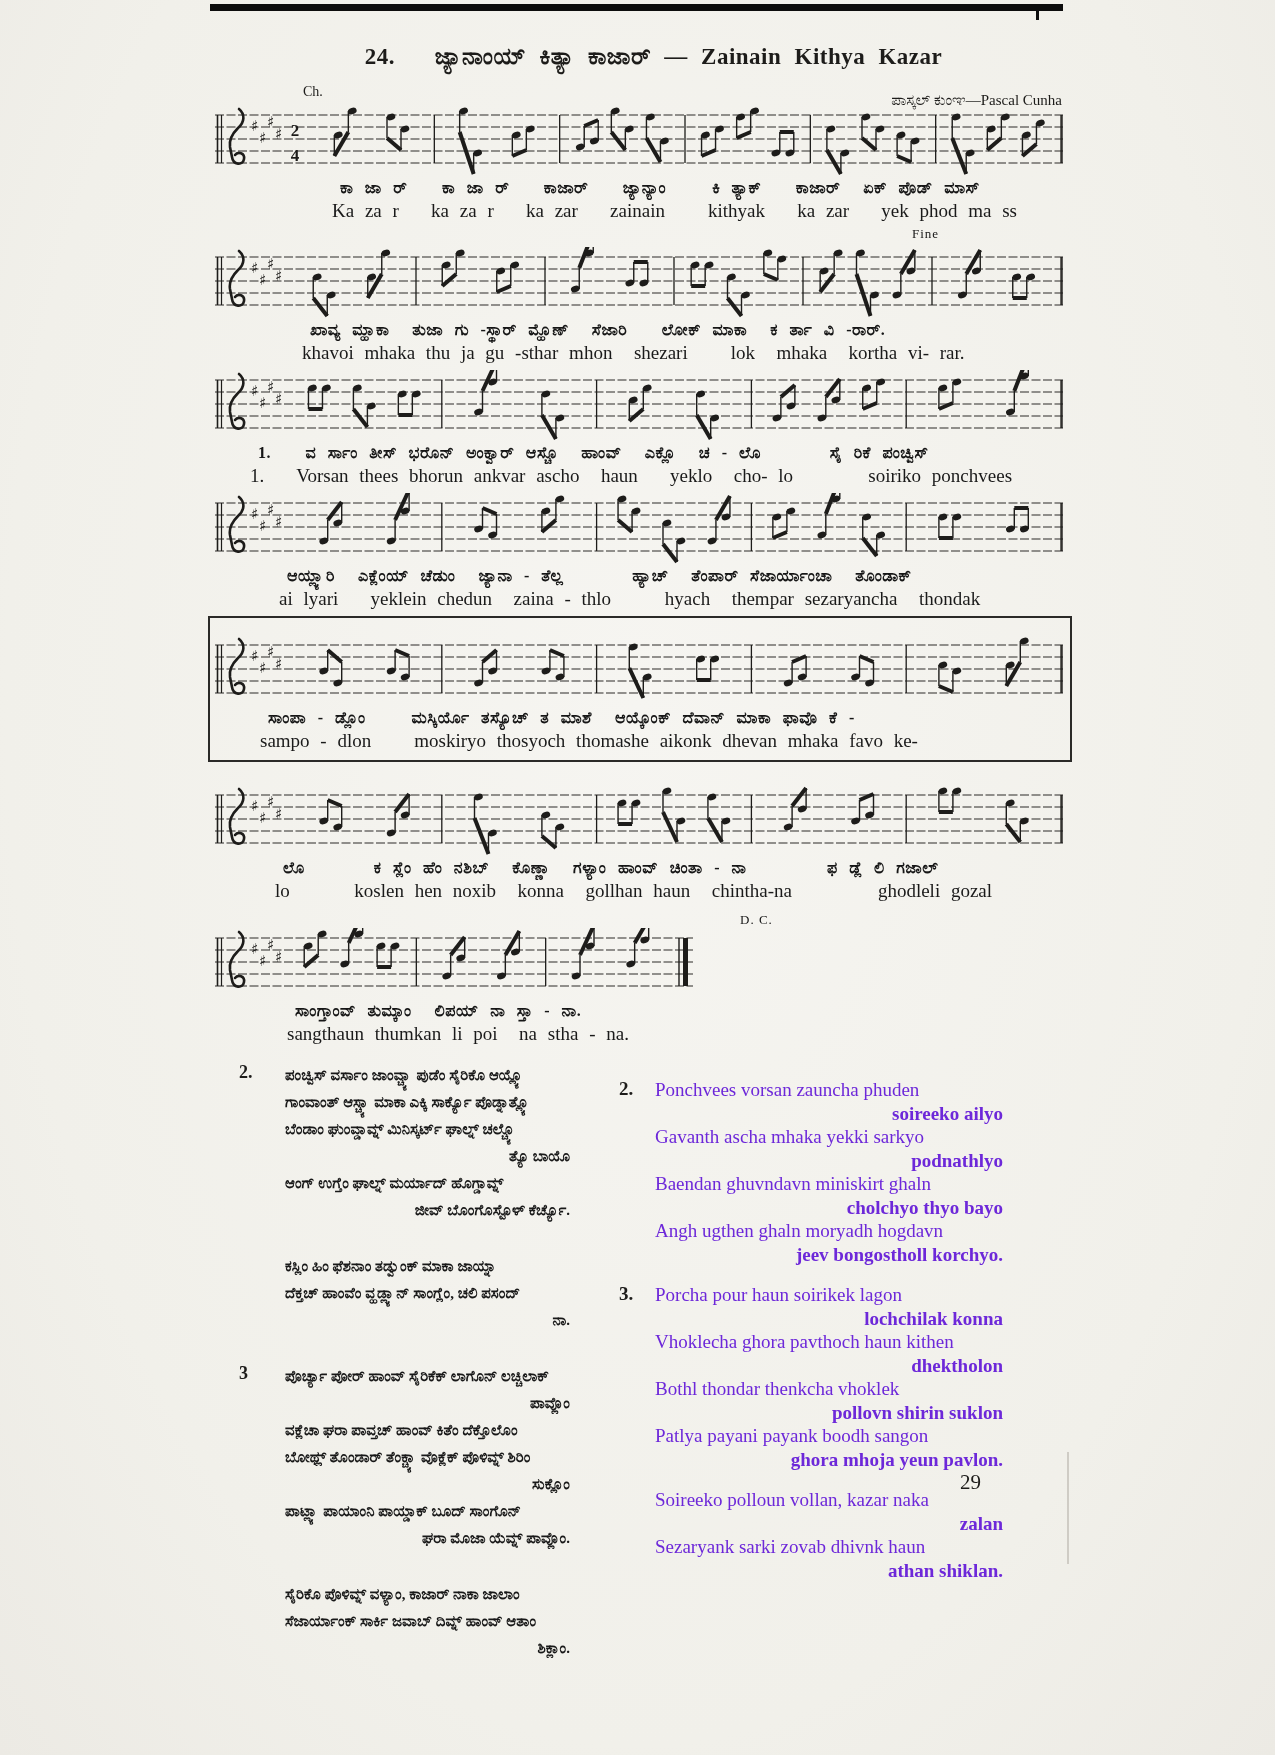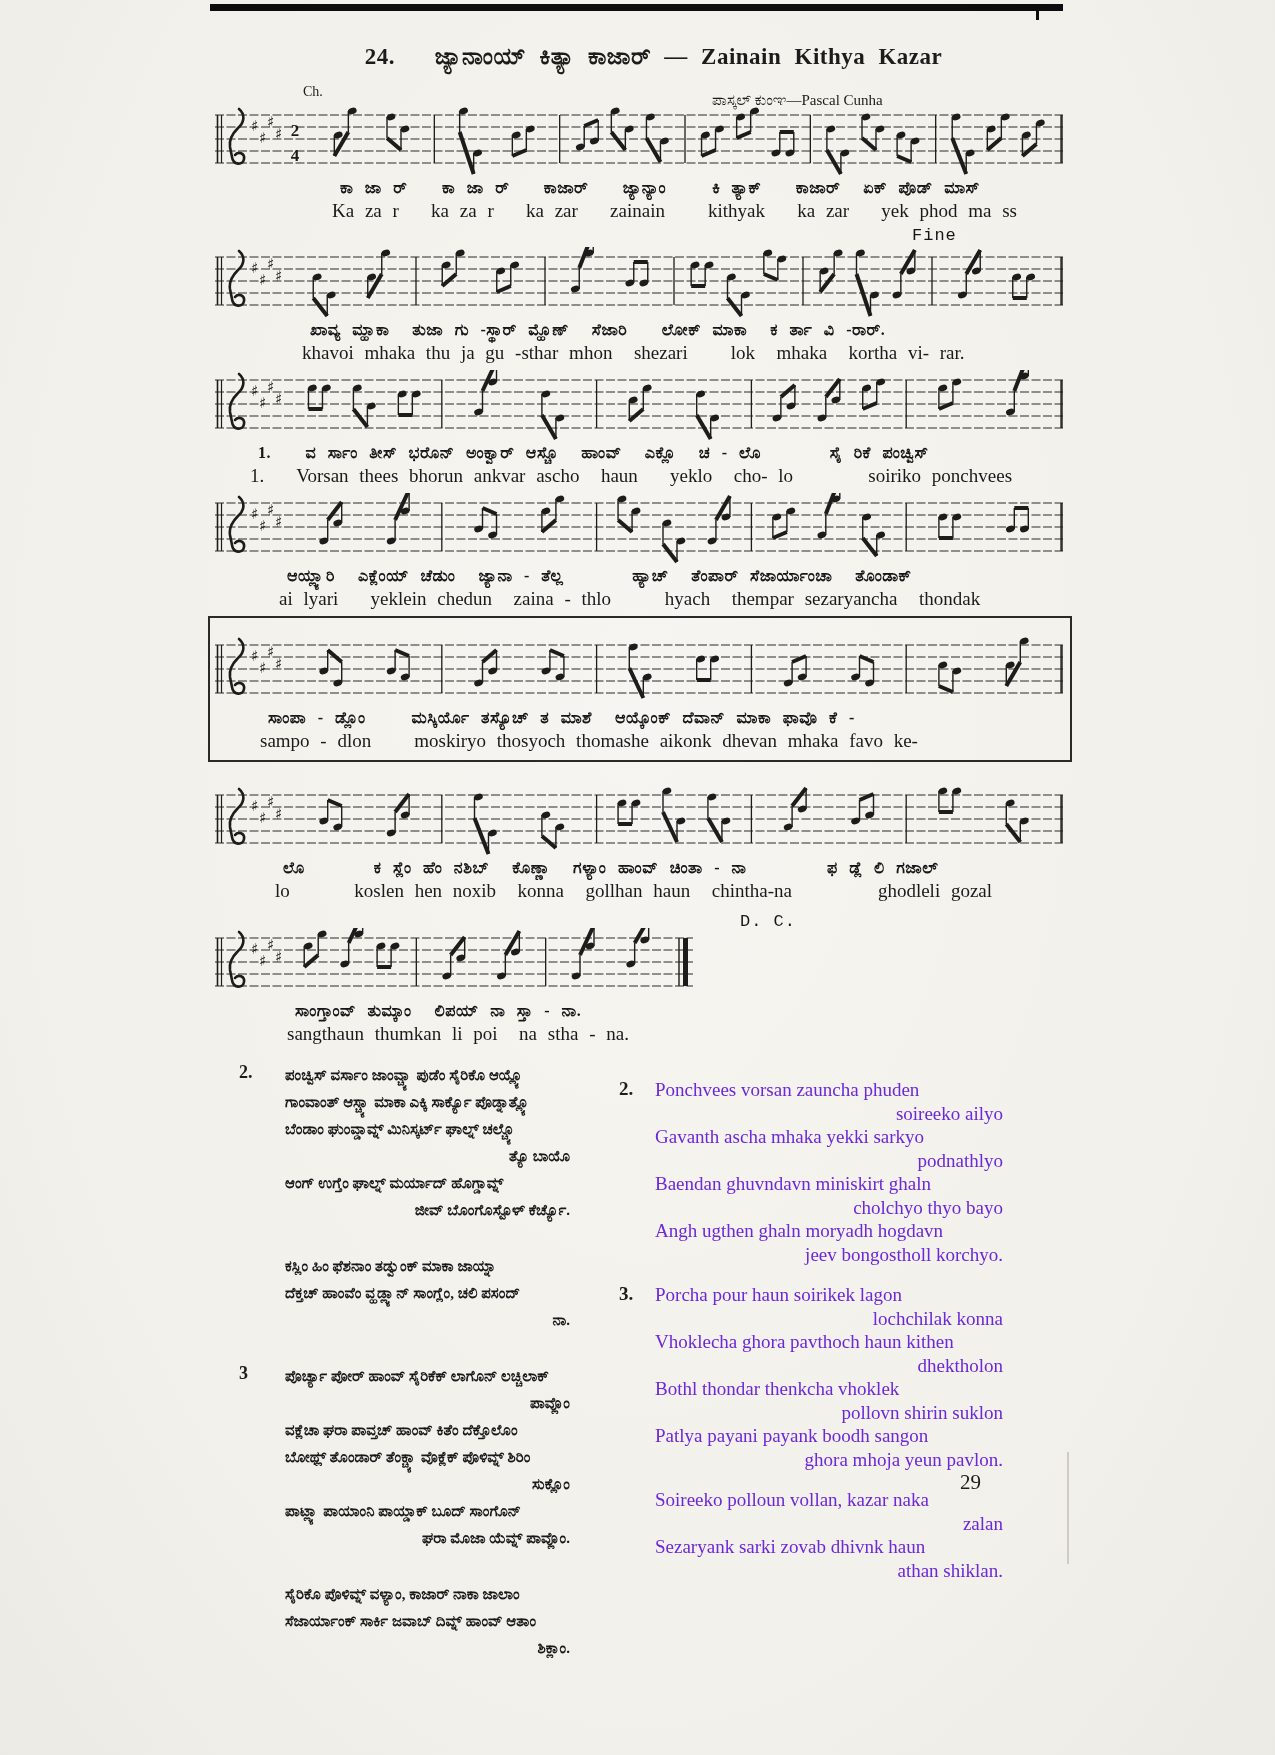--- a/index.html
+++ b/index.html
@@ -11,37 +11,37 @@
   }
   .abs{position:absolute;}
   .topbar{left:210px;top:4px;width:853px;height:7px;background:#0d0d0d;}
   .topbar-tick{left:1036px;top:11px;width:3px;height:9px;background:#0d0d0d;}
   .title{
     left:210px;top:28px;width:855px;text-align:center;
     font-size:23px;font-weight:700;letter-spacing:0.5px;word-spacing:7px;margin:16px;
     white-space:pre-wrap;
   }
   .part-label{left:256px;top:84px;font-size:14px;margin-left:47px;}
-  .credit{left:712px;top:92px;width:350px;text-align:left;font-size:15px;white-space:pre-wrap;}
+  .credit{left:712px;top:92px;width:350px;text-align:right;font-size:15px;white-space:pre-wrap;}
   .lyr{position:absolute;white-space:pre-wrap;}
   .lyr.kn{font-size:16px;color:#161616;letter-spacing:0.5px;word-spacing:7px;font-weight:600;}
   .lyr.lat{font-size:19px;color:#1a1a1a;word-spacing:6px;}
-  .marker{position:absolute;font-size:17px;color:#161616;letter-spacing:1px;font-family:Liberation Mono, monospace;}
+  .marker{position:absolute;font-size:13px;color:#161616;letter-spacing:1px;}
   .score-box{left:208px;top:616px;width:860px;height:142px;border:2px solid #2b2a28;}
   .scan-line-v{left:1067px;top:1452px;width:2px;height:112px;background:#cfccc5;}
   #verses-left{left:285px;top:1062px;width:285px;}
   #verses-right{left:655px;top:1078px;width:348px;}
   .stanza{position:relative;}
   #verses-left .stanza{margin-bottom:29px;}
   #verses-right .stanza{margin-bottom:17px;}
   .stanza .num{position:absolute;top:0;font-weight:700;}
   #verses-left .stanza .num{left:-46px;font-size:18px;}
   #verses-right .stanza .num{left:-36px;font-size:19px;}
   .vline{white-space:pre-wrap;}
-  .vline.r{text-align:right;}
+  .vline.r{text-align:right;font-weight:bold;}
   #verses-left .vline{font-size:15px;line-height:27px;color:#181818;font-weight:600;}
   #verses-right .vline{font-size:19px;line-height:23.5px;color:#6d28d9;}
   .pageno{left:960px;top:1470px;font-size:21px;}
 </style>
 </head>
 <body>
 
 <div class="abs topbar"></div>
 <div class="abs topbar-tick"></div>
 

